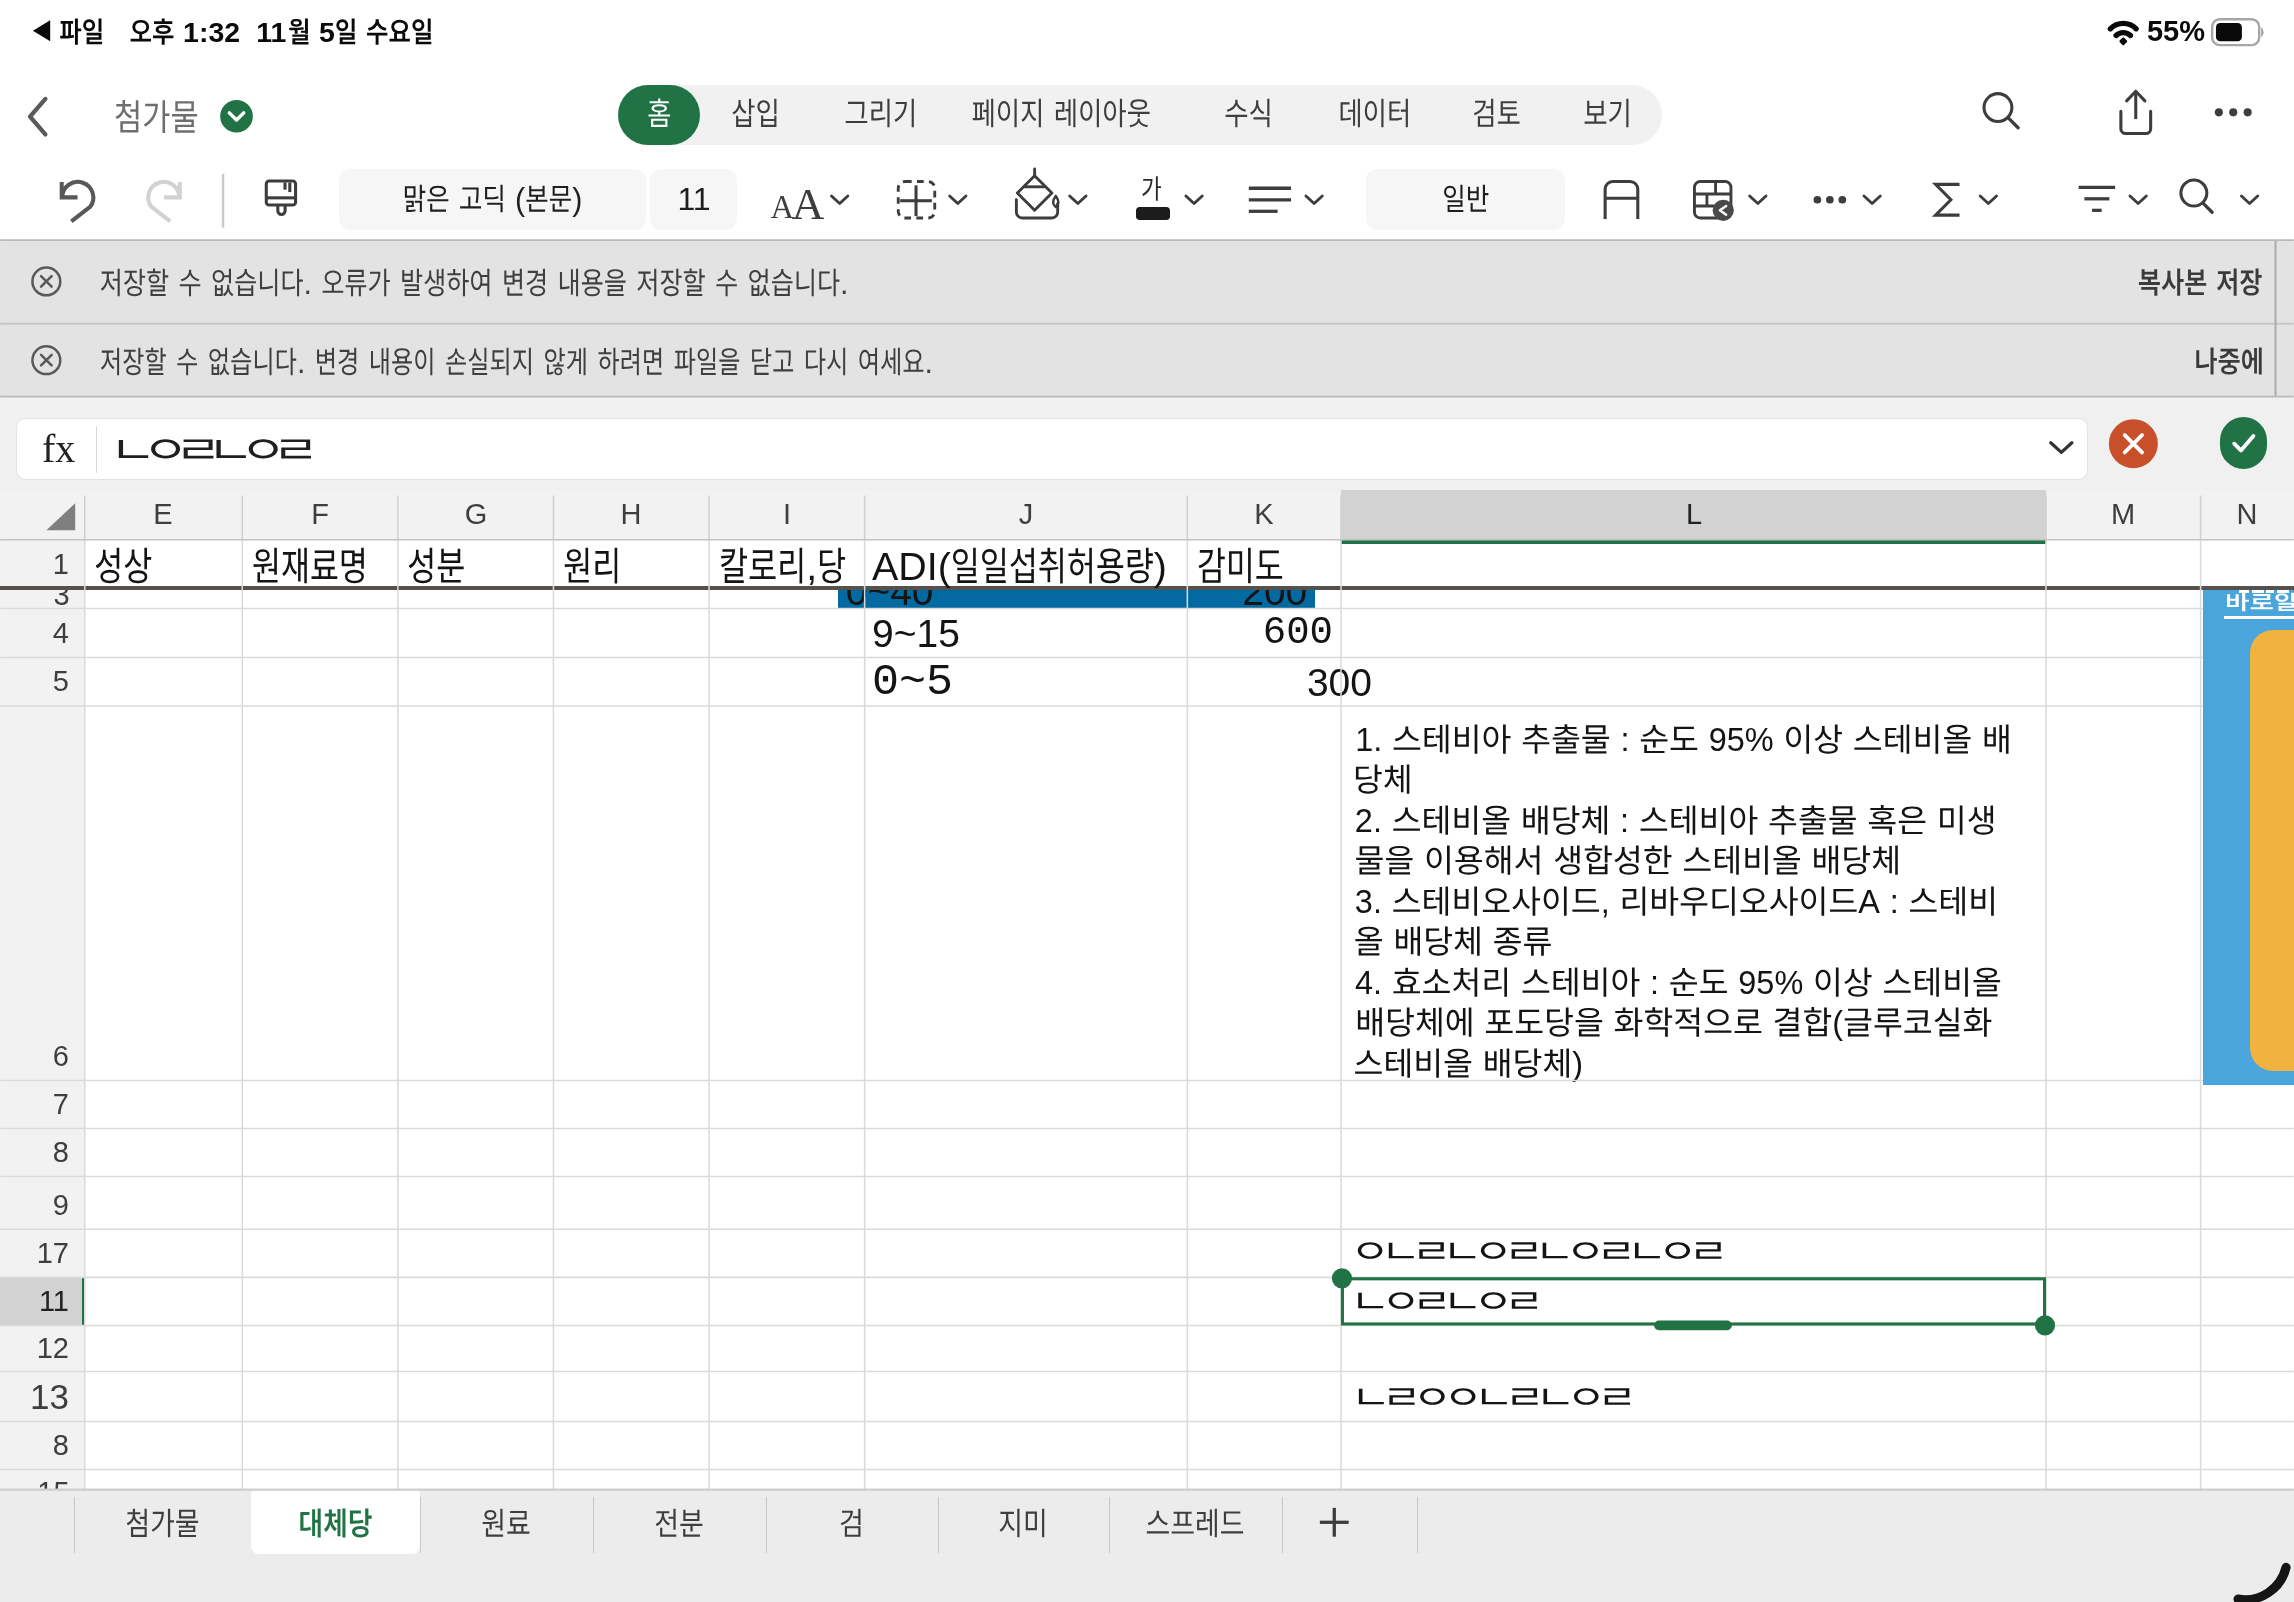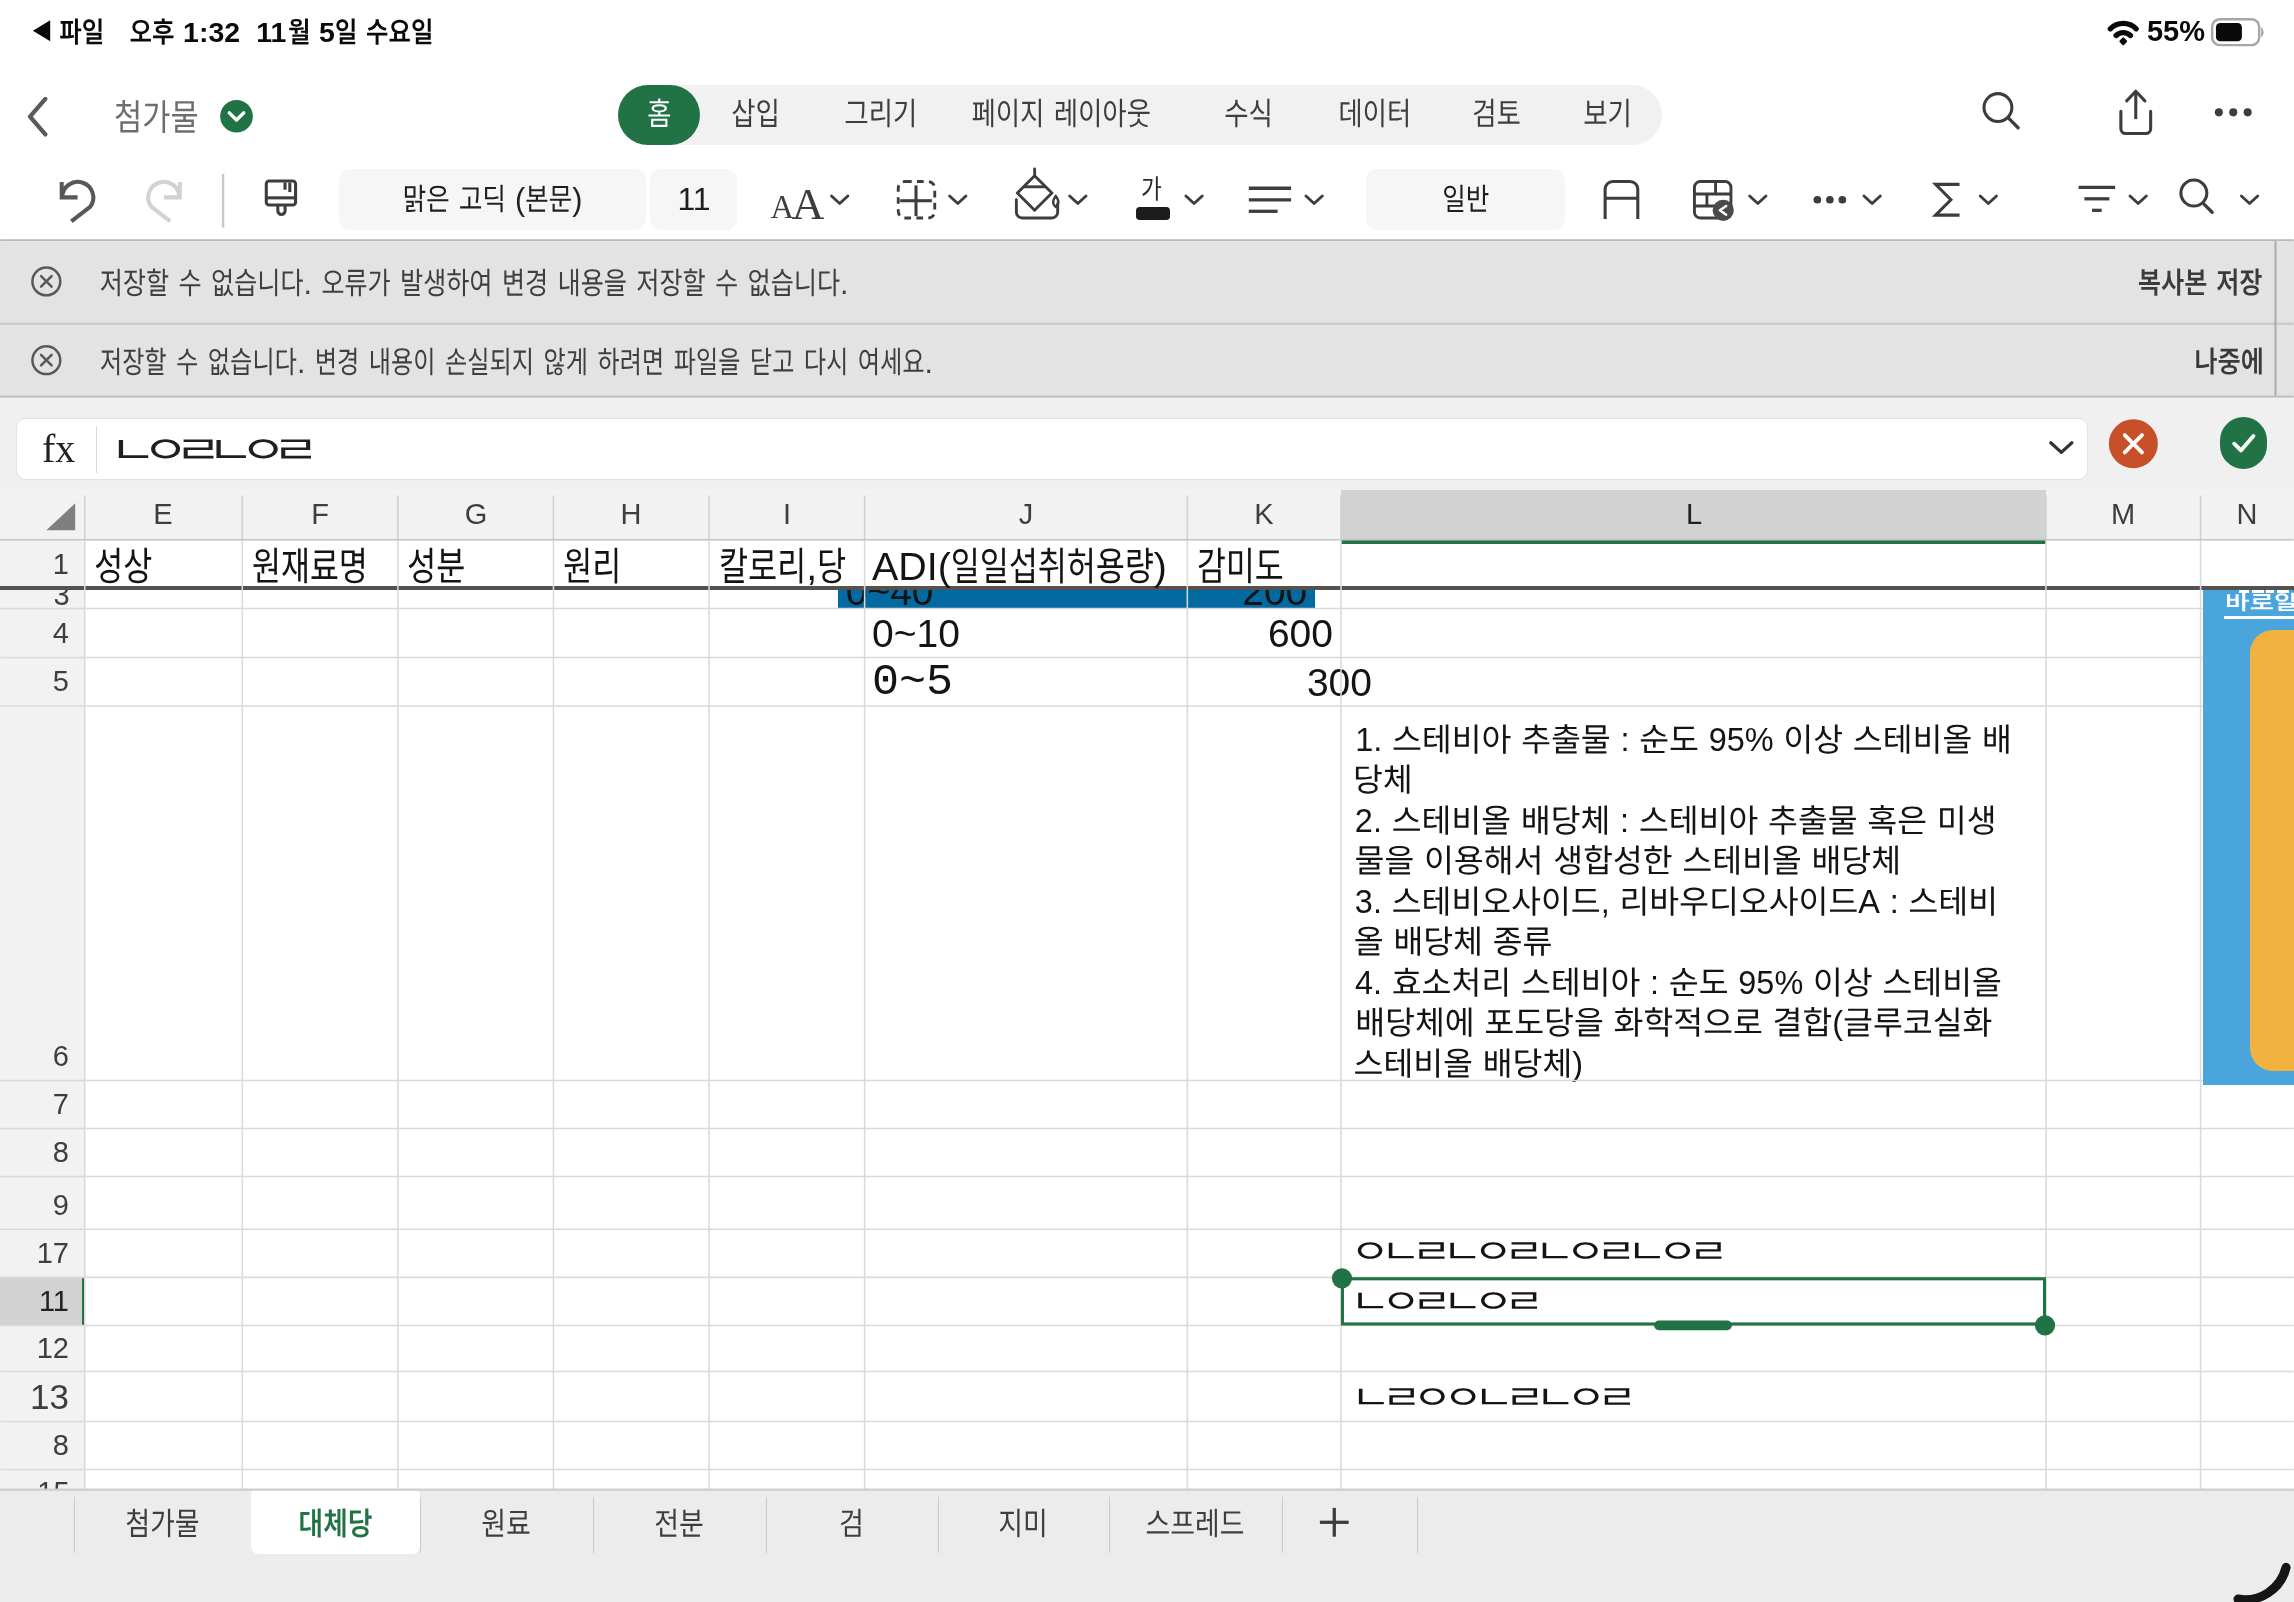--- a/index.html
+++ b/index.html
@@ -445,23 +445,23 @@
       <use href="#g400_c77c" transform="translate(82.0 0) scale(0.0328 -0.0410)"></use>
       <use href="#g400_c77c" transform="translate(112.2 0) scale(0.0328 -0.0410)"></use>
       <use href="#g400_c12d" transform="translate(142.4 0) scale(0.0328 -0.0410)"></use>
       <use href="#g400_cde8" transform="translate(172.5 0) scale(0.0328 -0.0410)"></use>
       <use href="#g400_d5c8" transform="translate(202.7 0) scale(0.0328 -0.0410)"></use>
       <use href="#g400_c6a9" transform="translate(232.9 0) scale(0.0328 -0.0410)"></use>
       <use href="#g400_b7c9" transform="translate(263.1 0) scale(0.0328 -0.0410)"></use>
       <text x="293.2" y="0" style="font-family:'Liberation Sans',sans-serif;font-size:41.0px;fill:#141414">)</text>
     </g>
   </svg>
-<div style="position:absolute;top:604px;font-family:'Liberation Sans',sans-serif;font-size:39px;color:#141414;font-weight:400;line-height:59px;white-space:pre;left:872px;">0~10</div>
+<div style="position:absolute;top:604px;font-family:'Liberation Sans',sans-serif;font-size:39px;color:#141414;font-weight:400;line-height:59px;white-space:pre;left:872px;">9~15</div>
 <div style="position:absolute;top:653px;font-family:Liberation Mono, monospace;font-size:45px;color:#141414;font-weight:400;line-height:59px;white-space:pre;left:872px;">0~5</div>
-<div style="position:absolute;top:604px;font-family:Liberation Sans, sans-serif;font-size:39px;color:#141414;font-weight:400;line-height:59px;white-space:pre;right:961px;">600</div>
+<div style="position:absolute;top:604px;font-family:Liberation Mono, monospace;font-size:39px;color:#141414;font-weight:400;line-height:59px;white-space:pre;right:961px;">600</div>
 <div style="position:absolute;top:653px;font-family:'Liberation Sans',sans-serif;font-size:39px;color:#141414;font-weight:400;line-height:59px;white-space:pre;right:922px;">300</div>
 <div class="ab" style="left:838px;top:590px;width:477px;height:18px;overflow:hidden;background:#0369a1">
     <div style="position:absolute;left:7.7px;top:-18.4px;font-family:'Liberation Sans',sans-serif;font-size:39px;line-height:39px;color:#141414">0~40</div>
     <div style="position:absolute;right:7.7px;top:-18.4px;font-family:'Liberation Sans',sans-serif;font-size:39px;line-height:39px;color:#141414">200</div>
   </div>
 <svg class="ab " style="left:1353px;top:718px" width="663" height="42" viewBox="0 0 690 44">
     <g transform="translate(0 34.8)" fill="#141414">
       <text x="0.0" y="0" style="font-family:'Liberation Sans',sans-serif;font-size:34.0px;fill:#141414">1.</text>
       <use href="#g400_c2a4" transform="translate(38.6 0) scale(0.0340 -0.0340)"></use>
       <use href="#g400_d14c" transform="translate(69.8 0) scale(0.0340 -0.0340)"></use>

